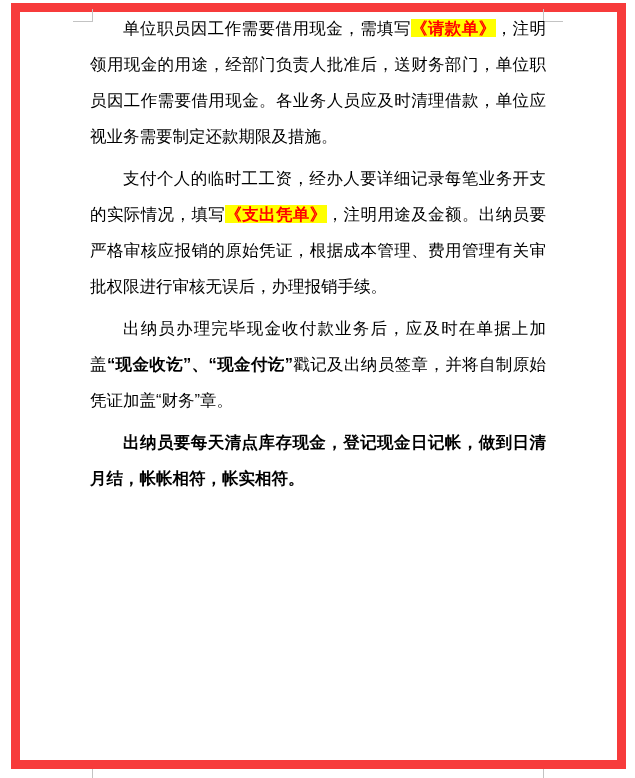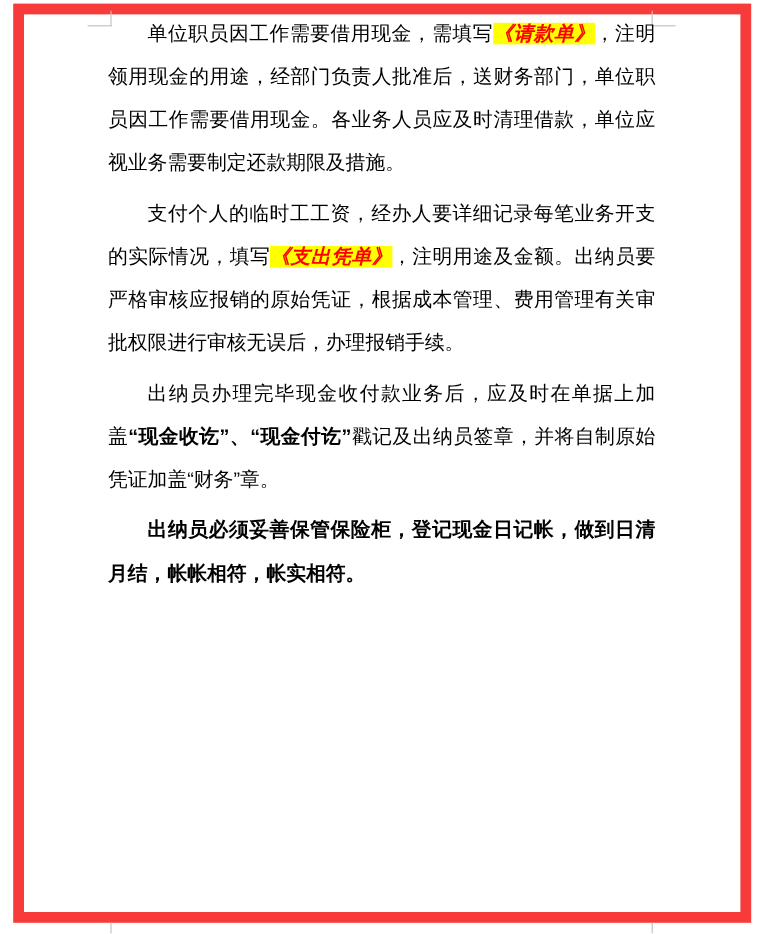--- a/index.html
+++ b/index.html
@@ -48,33 +48,32 @@
     text-align: justify;
     text-indent: 2em;
     font-family: "Liberation Sans", sans-serif;
   }
   .seg-normal { font-weight: normal; margin-top: 32px; }
   .seg-bold   { font-weight: bold; }
   .seg-highlight {
     background: var(--hl-bg, #ffff00);
     color: var(--hl-text, #ff0000);
     font-weight: bold;
-    font-style: italic;
   }
 </style>
 </head>
 <body style="background: rgb(255, 255, 255);">
 
 <div class="page-border"></div>
 
 <div class="crop tl-v"></div>
 <div class="crop tl-h"></div>
 <div class="crop tr-v"></div>
 <div class="crop tr-h"></div>
 <div class="crop bl-v"></div>
 <div class="crop br-v"></div>
 
 <div class="doc-body" id="doc-body">
     <p><span class="seg-normal">单位职员因工作需要借用现金，需填写</span><span class="seg-highlight">《请款单》</span><span class="seg-normal">，注明领用现金的用途，经部门负责人批准后，送财务部门，单位职员因工作需要借用现金。各业务人员应及时清理借款，单位应视业务需要制定还款期限及措施。</span></p>
     <p><span class="seg-normal">支付个人的临时工工资，经办人要详细记录每笔业务开支的实际情况，填写</span><span class="seg-highlight">《支出凭单》</span><span class="seg-normal">，注明用途及金额。出纳员要严格审核应报销的原始凭证，根据成本管理、费用管理有关审批权限进行审核无误后，办理报销手续。</span></p>
     <p><span class="seg-normal">出纳员办理完毕现金收付款业务后，应及时在单据上加盖</span><span class="seg-bold">“现金收讫”、“现金付讫”</span><span class="seg-normal">戳记及出纳员签章，并将自制原始凭证加盖“财务”章。</span></p>
-    <p><span class="seg-bold">出纳员必须妥善保管保险柜，登记现金日记帐，做到日清月结，帐帐相符，帐实相符。</span></p>
+    <p><span class="seg-bold">出纳员要每天清点库存现金，登记现金日记帐，做到日清月结，帐帐相符，帐实相符。</span></p>
   </div>
 
 </body></html>

